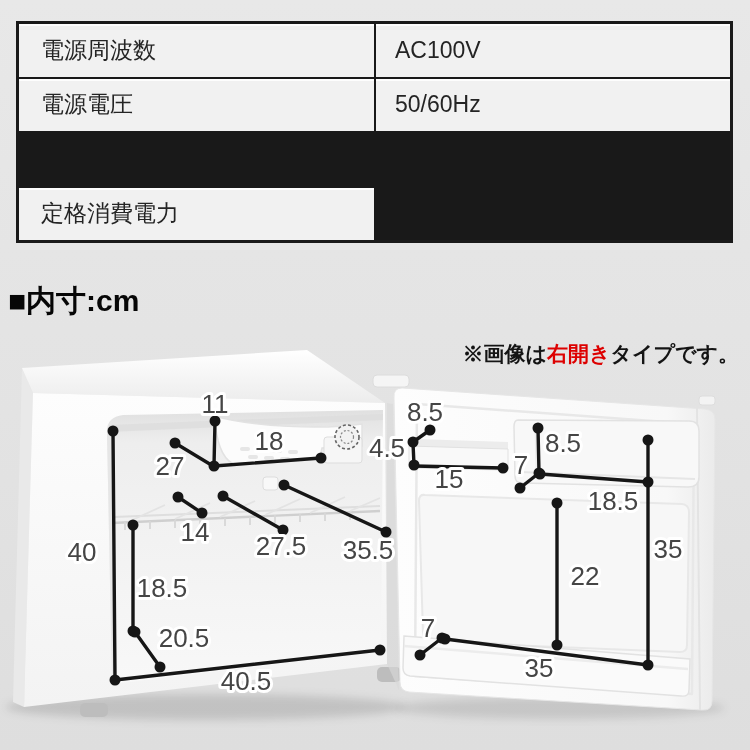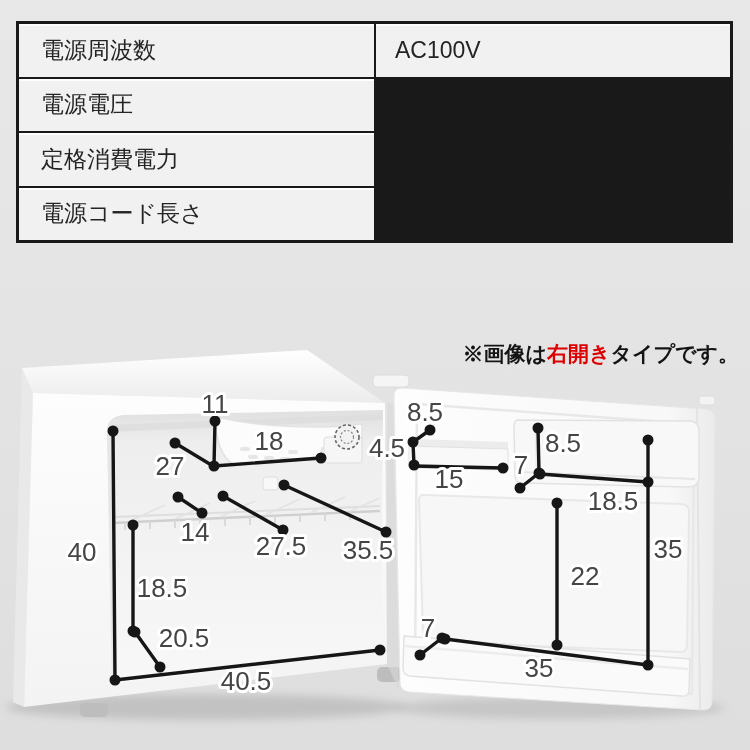--- a/index.html
+++ b/index.html
@@ -30,29 +30,30 @@
 
 <div class="page">
 
   <div class="spec-table">
     <div class="spec-row">
       <div class="spec-cell spec-label">電源周波数</div>
       <div class="spec-cell spec-value">AC100V</div>
     </div>
     <div class="spec-row">
       <div class="spec-cell spec-label">電源電圧</div>
+      <div class="spec-cell spec-value">50/60Hz</div>
+    </div>
+    <div class="spec-row">
     </div>
     <div class="spec-row">
       <div class="spec-cell spec-label">定格消費電力</div>
     </div>
-    <div class="spec-row">
-      <div class="spec-cell spec-label">電源コード長さ</div>
-    </div>
   </div>
 
+  <div class="heading">■内寸:cm</div>
 
   <div class="note"><span>※画像は</span><span class="red">右開き</span><span>タイプです。</span></div>
 
   <svg class="diagram" width="750" height="750" viewBox="0 0 750 750">
     <defs>
       <linearGradient id="gTop" x1="0" y1="0" x2="0" y2="1">
         <stop offset="0" stop-color="#ffffff"></stop>
           <stop offset="1" stop-color="#ececec"></stop>
       </linearGradient>
       <linearGradient id="gFront" x1="0" y1="0" x2="0" y2="1">

